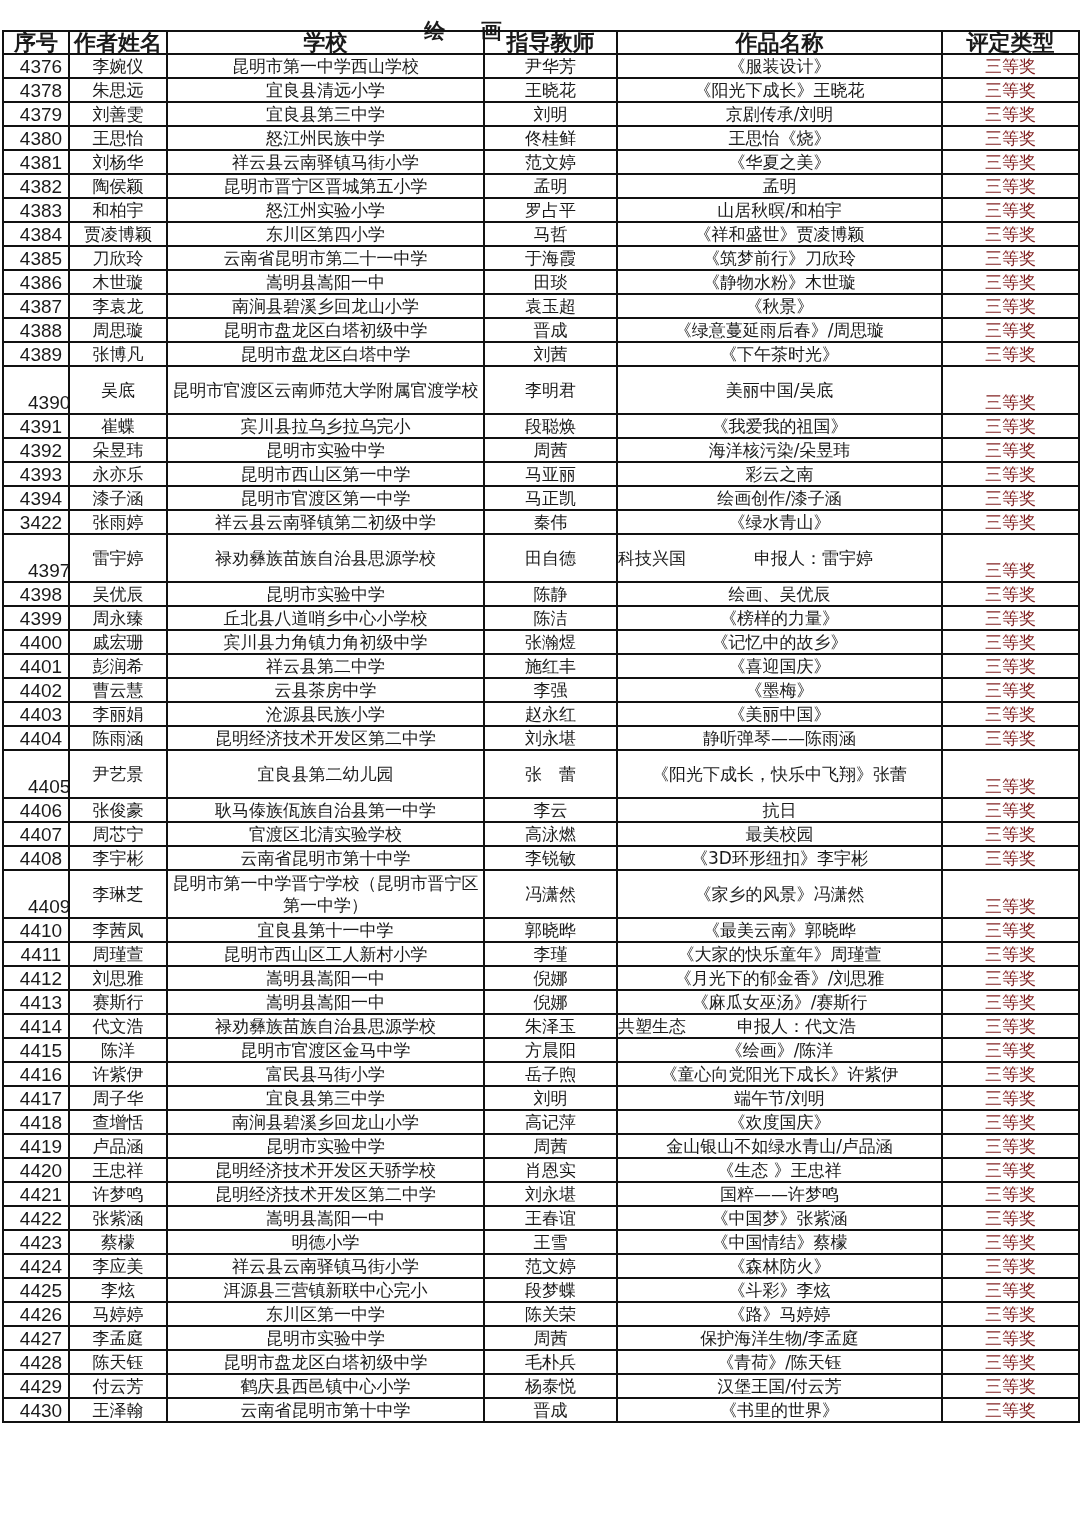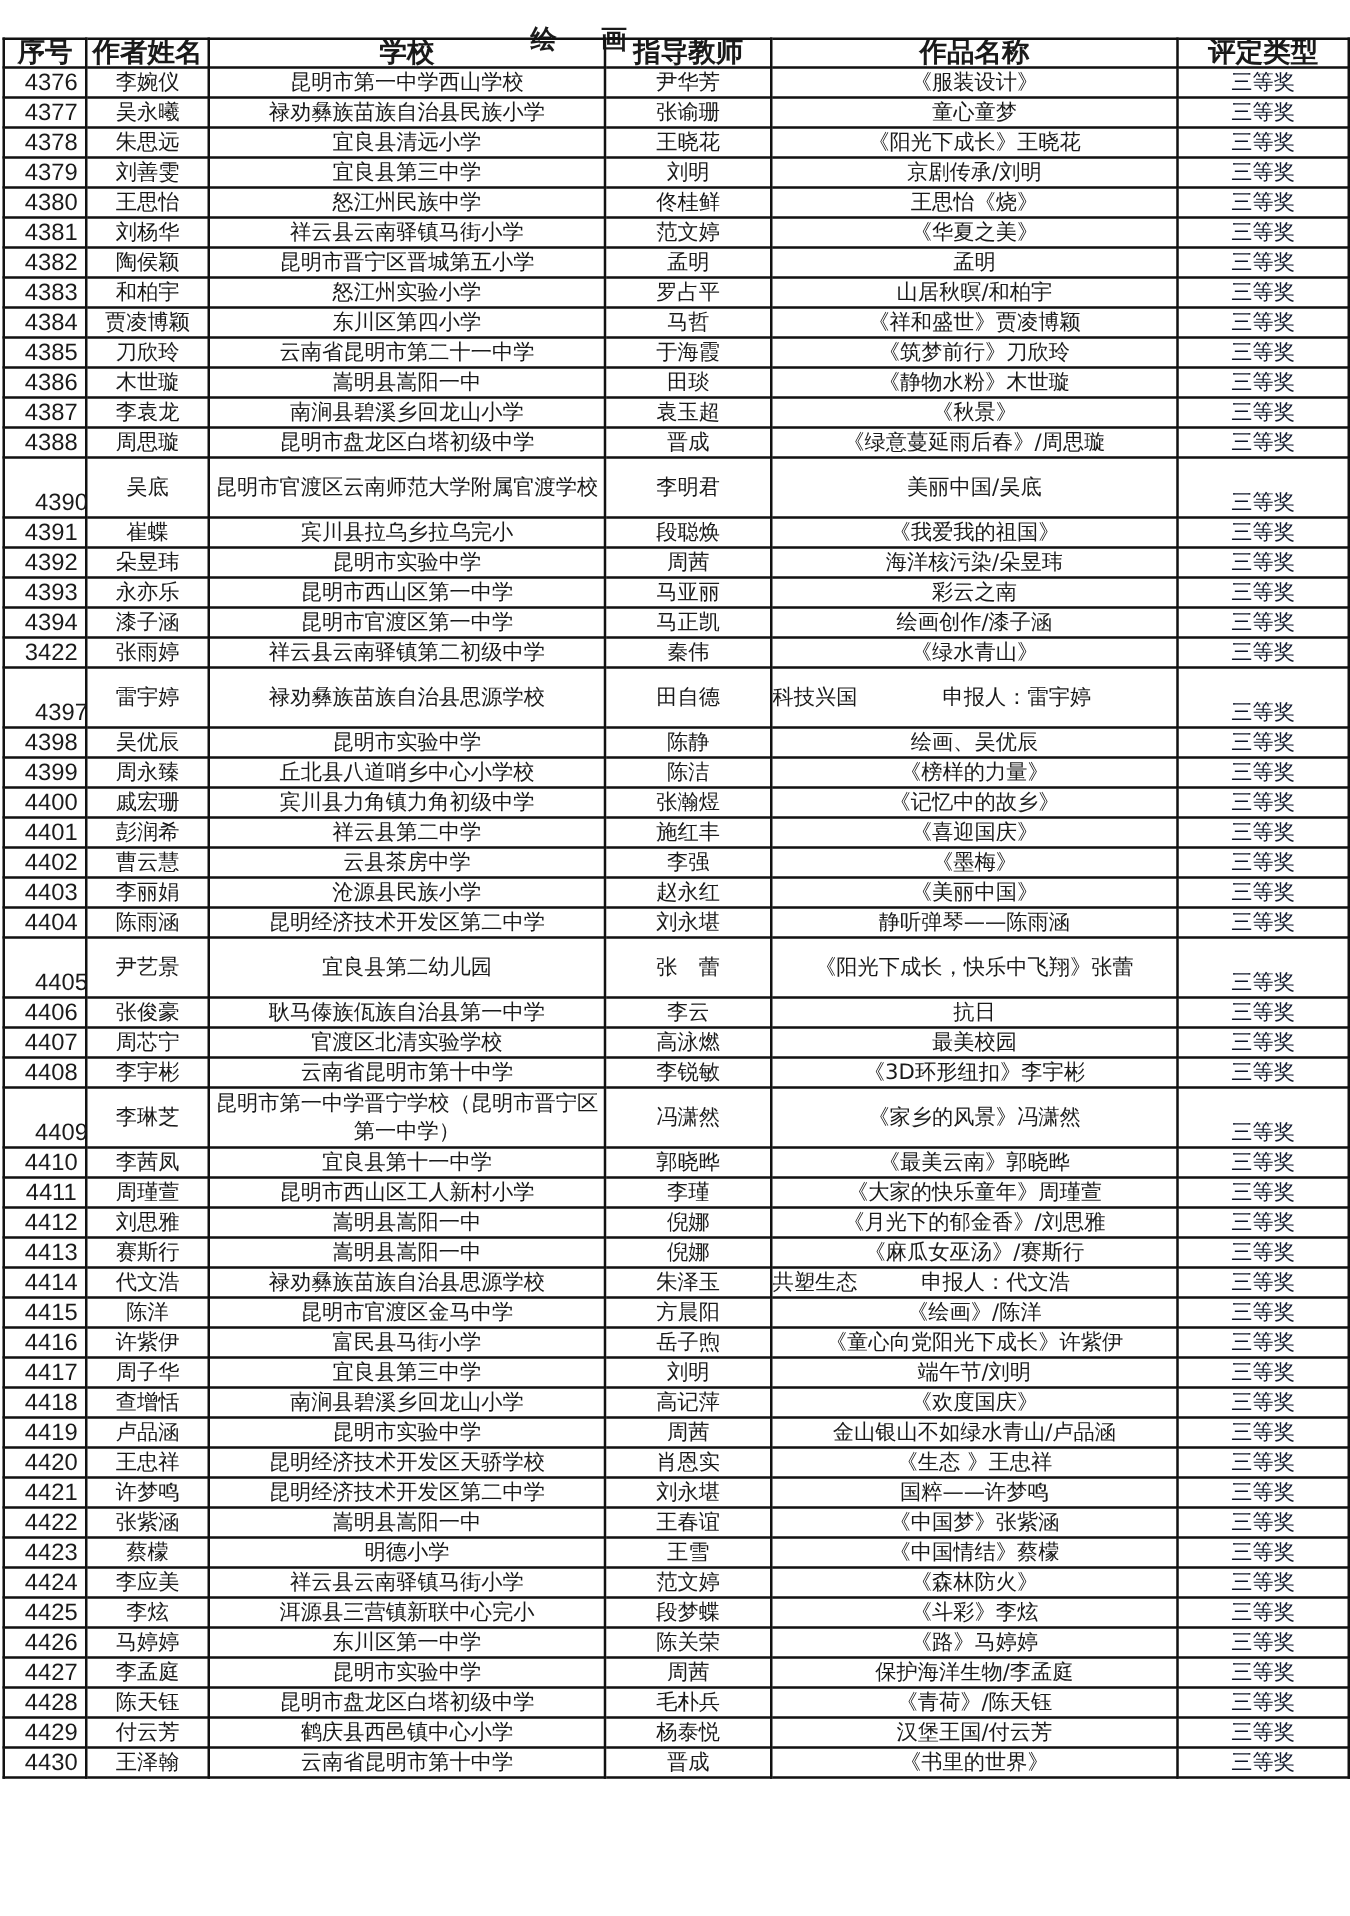--- a/index.html
+++ b/index.html
@@ -6,21 +6,21 @@
   body { width: 1080px; height: 1533px; overflow: hidden; font-family: "DejaVu Sans", sans-serif; color: #1a1a1a; }
   .title { position: absolute; left: 0; top: 16px; width: 940px; height: 30px; text-align: center; font-size: 21px; font-weight: bold; line-height: 30px; letter-spacing: 14px; }
   table { position: absolute; left: 2px; top: 30px; border-collapse: collapse; table-layout: fixed; width: 1076px; }
   td, th { border: 2px solid #111; padding: 0; text-align: center; font-size: 17px; line-height: 21px; white-space: nowrap; overflow: hidden; font-weight: normal; }
   th { height: 21px; font-weight: bold; font-size: 22px; }
   td { height: 21px; }
   td.num { font-family: "Liberation Sans", sans-serif; font-size: 19px; text-align: center; padding-left: 10px; }
   td.tall { height: 46px; }
   td.tall.num { vertical-align: bottom; padding-left: 24px; }
   td.tall.award { vertical-align: bottom; }
-  td.award { color: #0f172a; }
+  td.award { color: #7f1d1d; }
   td.wrap { white-space: normal; line-height: 22px; }
   td.spaced { text-align: left; word-spacing: 0; }
 </style>
 </head>
 <body>
 
 <div class="title">绘 画</div>
 
 <table>
   <colgroup>
@@ -44,28 +44,20 @@
   <tbody id="table-body">
       <tr>
         <td class="num">4376</td>
         <td>李婉仪</td>
         <td class="wrap">昆明市第一中学西山学校</td>
         <td>尹华芳</td>
         <td>《服装设计》</td>
         <td class="award">三等奖</td>
       </tr>
       <tr>
-        <td class="num">4377</td>
-        <td>吴永曦</td>
-        <td class="wrap">禄劝彝族苗族自治县民族小学</td>
-        <td>张谕珊</td>
-        <td>童心童梦</td>
-        <td class="award">三等奖</td>
-      </tr>
-      <tr>
         <td class="num">4378</td>
         <td>朱思远</td>
         <td class="wrap">宜良县清远小学</td>
         <td>王晓花</td>
         <td>《阳光下成长》王晓花</td>
         <td class="award">三等奖</td>
       </tr>
       <tr>
         <td class="num">4379</td>
         <td>刘善雯</td>
@@ -137,20 +129,28 @@
         <td>袁玉超</td>
         <td>《秋景》</td>
         <td class="award">三等奖</td>
       </tr>
       <tr>
         <td class="num">4388</td>
         <td>周思璇</td>
         <td class="wrap">昆明市盘龙区白塔初级中学</td>
         <td>晋成</td>
         <td>《绿意蔓延雨后春》/周思璇</td>
+        <td class="award">三等奖</td>
+      </tr>
+      <tr>
+        <td class="num">4389</td>
+        <td>张博凡</td>
+        <td class="wrap">昆明市盘龙区白塔中学</td>
+        <td>刘茜</td>
+        <td>《下午茶时光》</td>
         <td class="award">三等奖</td>
       </tr>
       <tr>
         <td class="num tall">4390</td>
         <td class="tall">吴底</td>
         <td class="wrap tall">昆明市官渡区云南师范大学附属官渡学校</td>
         <td class="tall">李明君</td>
         <td class="tall">美丽中国/吴底</td>
         <td class="award tall">三等奖</td>
       </tr>

